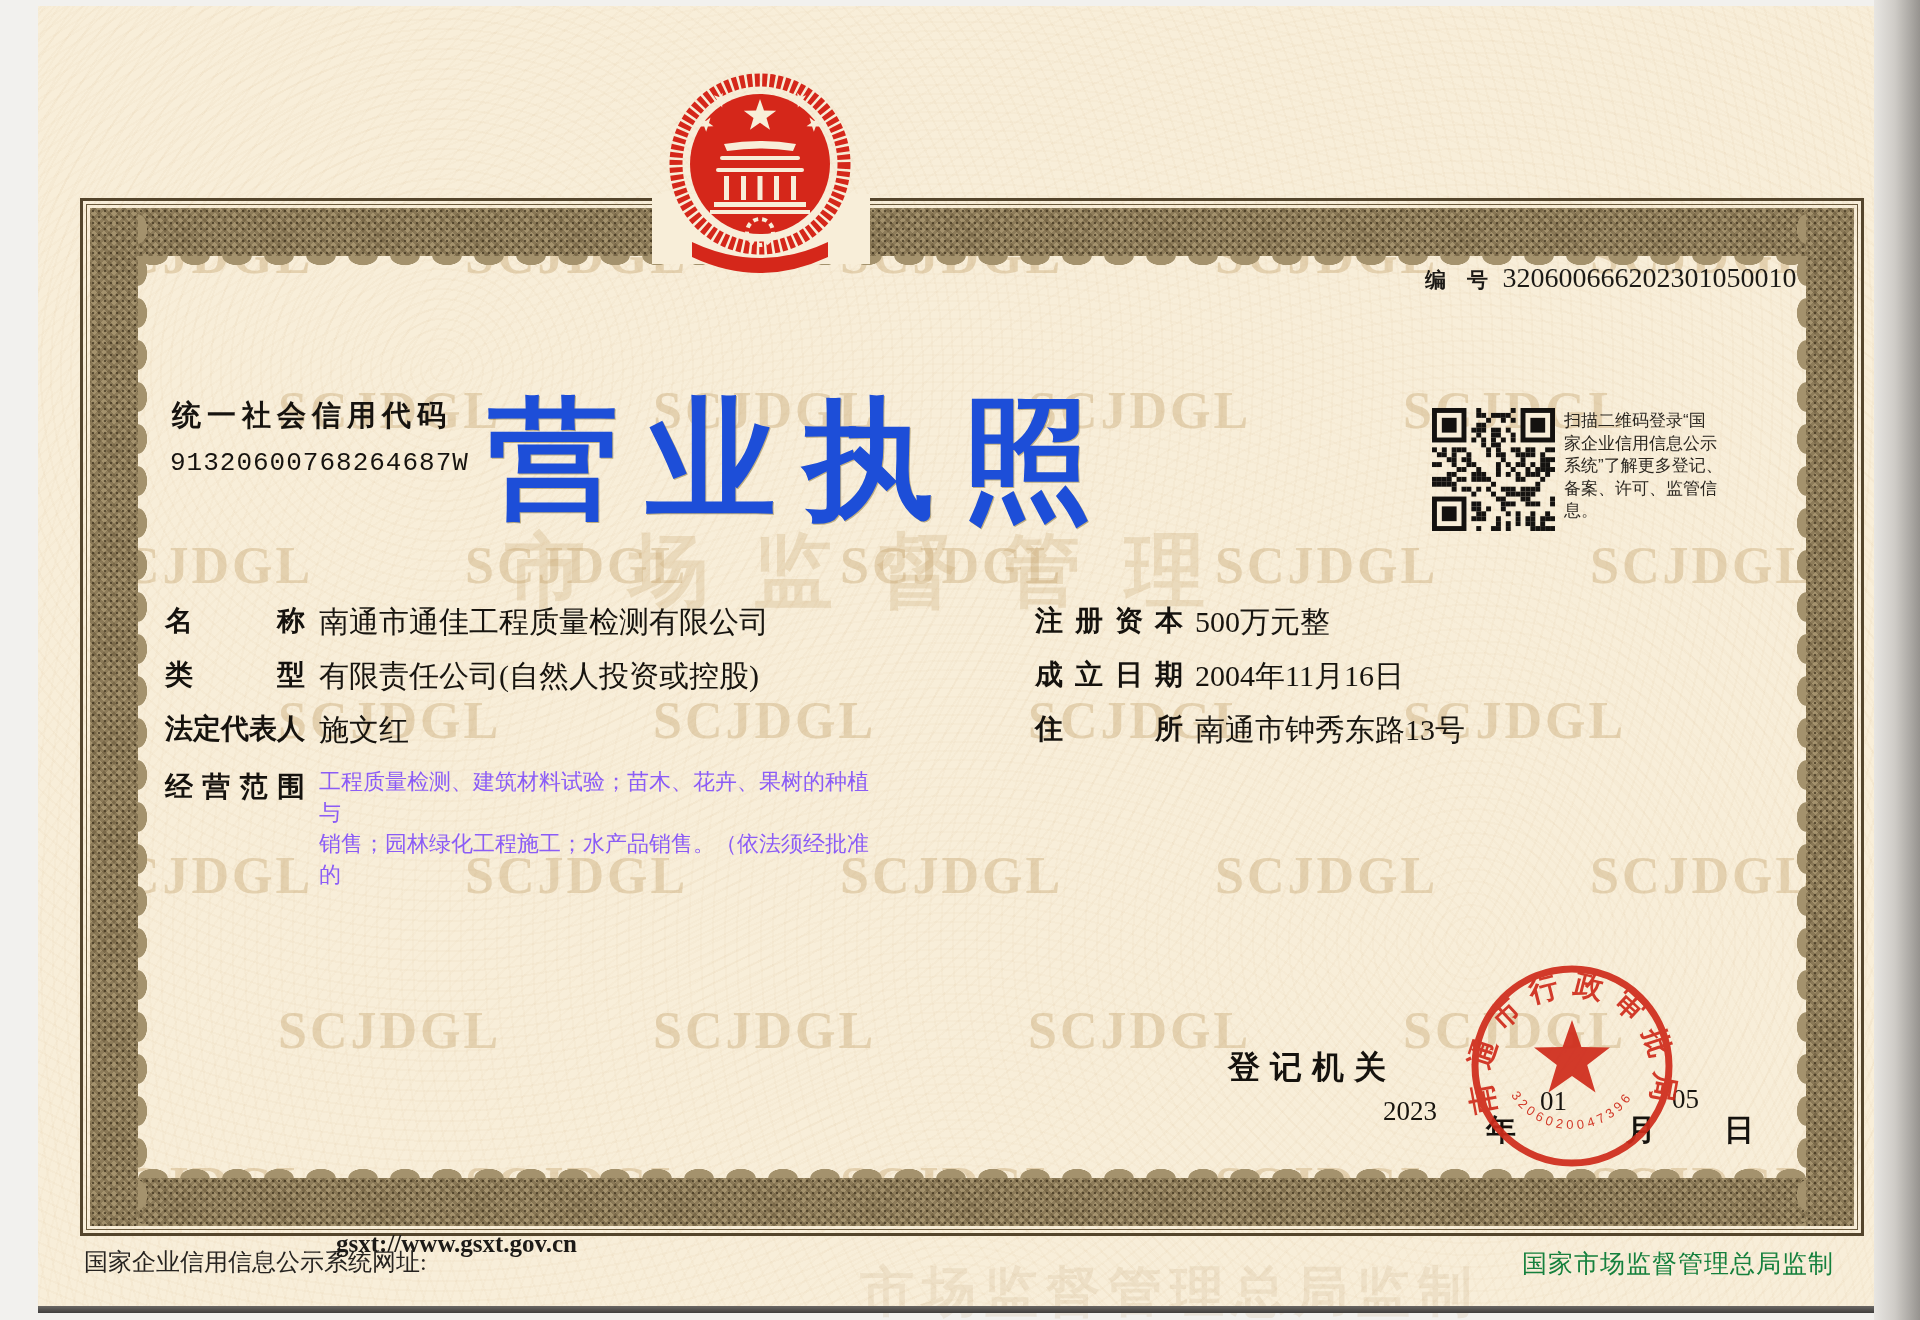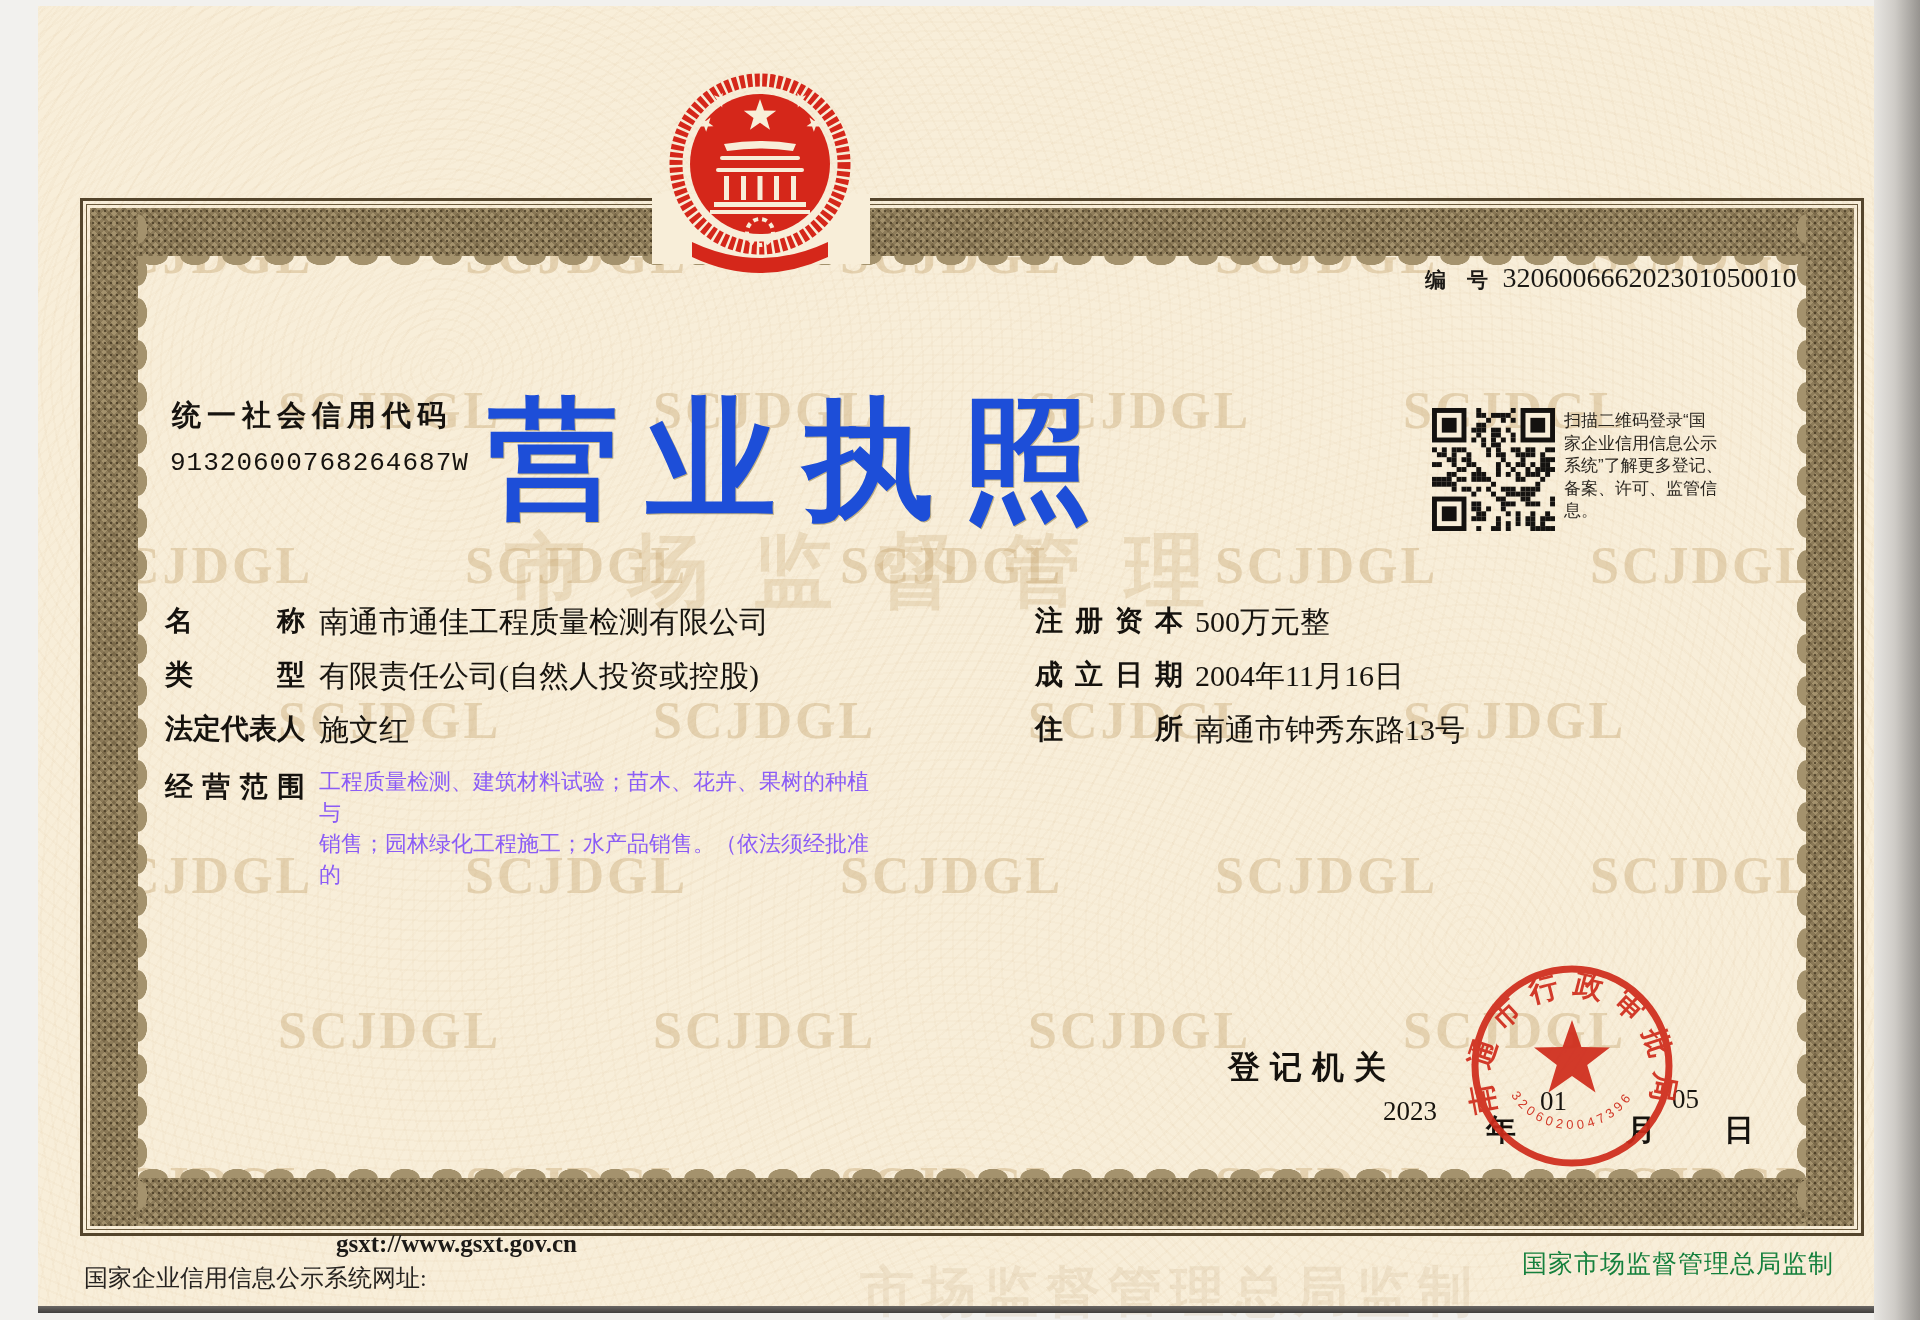--- a/index.html
+++ b/index.html
@@ -71,21 +71,21 @@
       color:#15120e;flex:none;}
   .wl{width:140px;margin-right:14px;}
   .wr{width:148px;margin-right:12px;}
   .fvalue{font-family:"Liberation Serif",serif;font-size:30px;color:#17140f;white-space:nowrap;}
   .scope{font-family:Liberation Mono, monospace;font-size:22px;line-height:31px;color:#8b5cf6;width:560px;}
   .registry-label{left:1228px;top:1046px;font-weight:bold;font-size:32px;letter-spacing:10px;
       color:#15120e;white-space:nowrap;}
   .dnum{position:absolute;z-index:4;font-family:"Liberation Serif",serif;font-size:27px;color:#17140f;}
   .dunit{position:absolute;z-index:4;font-weight:bold;font-size:30px;color:#15120e;}
   .stamp{left:1462px;top:956px;width:220px;height:220px;z-index:5;opacity:.92;}
-  .foot-label{left:84px;top:1246px;font-family:"Liberation Serif",serif;font-size:24px;color:#262320;margin-top:16px;}
+  .foot-label{left:84px;top:1246px;font-family:"Liberation Serif",serif;font-size:24px;color:#262320;}
   .foot-url{left:336px;top:1230px;font-family:"Liberation Serif",serif;font-weight:bold;
       font-size:25px;color:#1c1a17;}
   .foot-issuer{left:1522px;top:1247px;font-family:"Liberation Serif",serif;font-size:25px;
       letter-spacing:1px;color:#15803d;}
 </style>
 </head>
 <body>
 
 <div class="scan">
   <div class="paper"></div>

